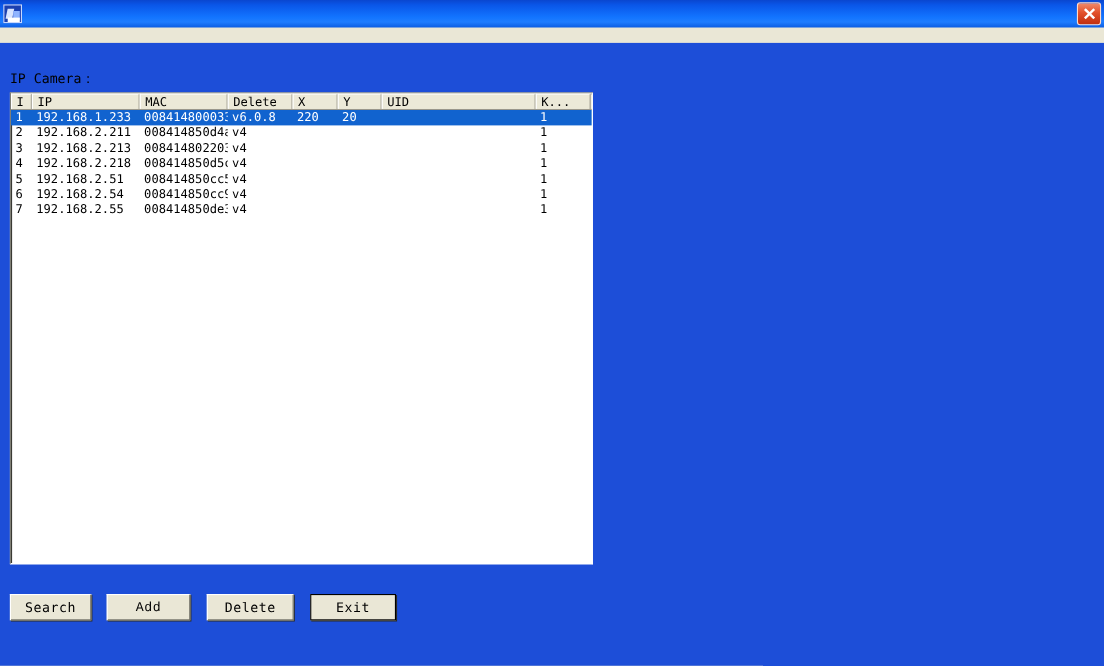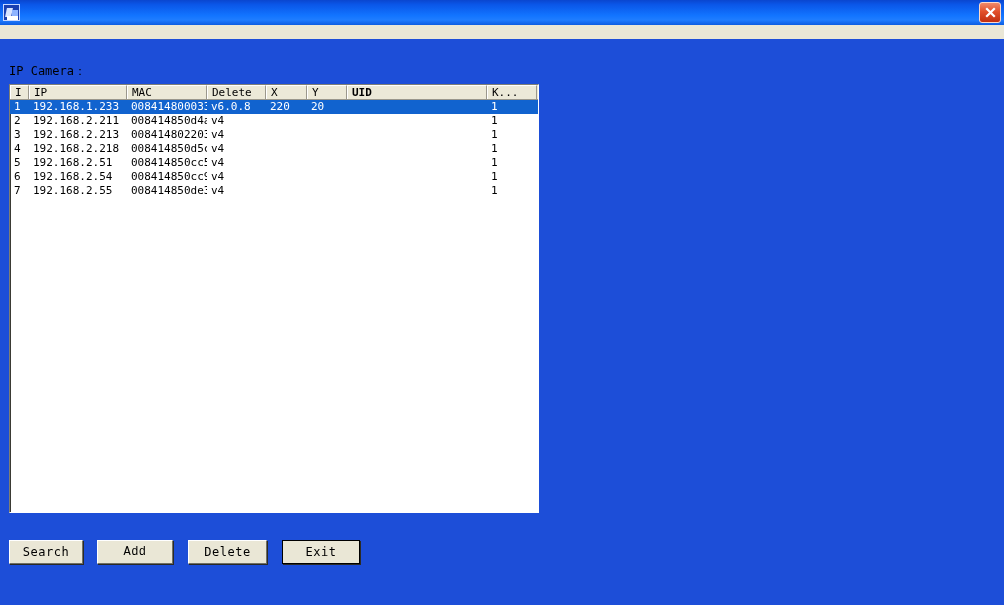--- a/index.html
+++ b/index.html
@@ -219,21 +219,21 @@
   <div id="ipcam-label">IP Camera：</div>
 
   <div id="listbox">
     <div id="header-row">
         <div class="hcell" style="width: 19px;">I</div>
         <div class="hcell" style="width: 98px;">IP</div>
         <div class="hcell" style="width: 80px;">MAC</div>
         <div class="hcell" style="width: 59px;">Delete</div>
         <div class="hcell" style="width: 41px;">X</div>
         <div class="hcell" style="width: 40px;">Y</div>
-        <div class="hcell" style="width: 140px; font-weight: bold;">UID</div>
+        <div class="hcell" style="width: 140px;">UID</div>
         <div class="hcell" style="width: 50px;">K...</div>
       </div>
     <div id="rows">
         <div class="row selected">
           <div class="cell" style="width: 19px;">1</div>
           <div class="cell" style="width: 98px;">192.168.1.233</div>
           <div class="cell" style="width: 80px;">008414800033</div>
           <div class="cell" style="width: 59px;">v6.0.8</div>
           <div class="cell" style="width: 41px;">220</div>
           <div class="cell" style="width: 40px;">20</div>

